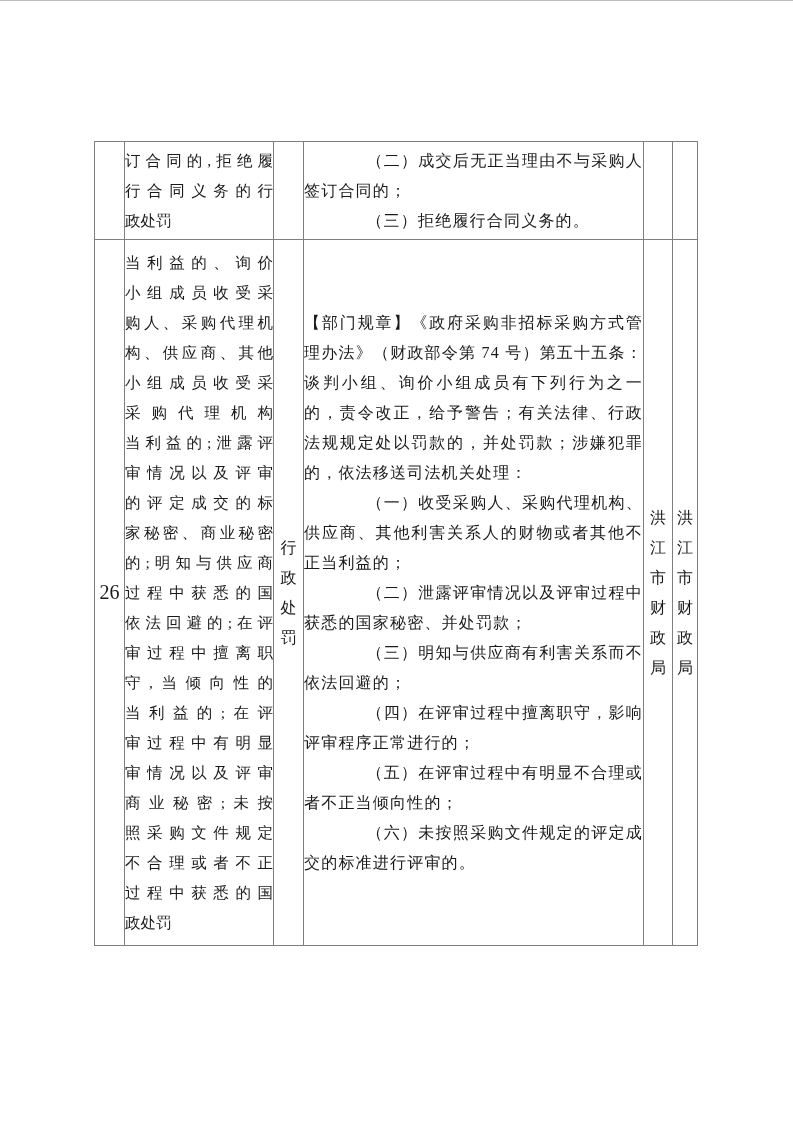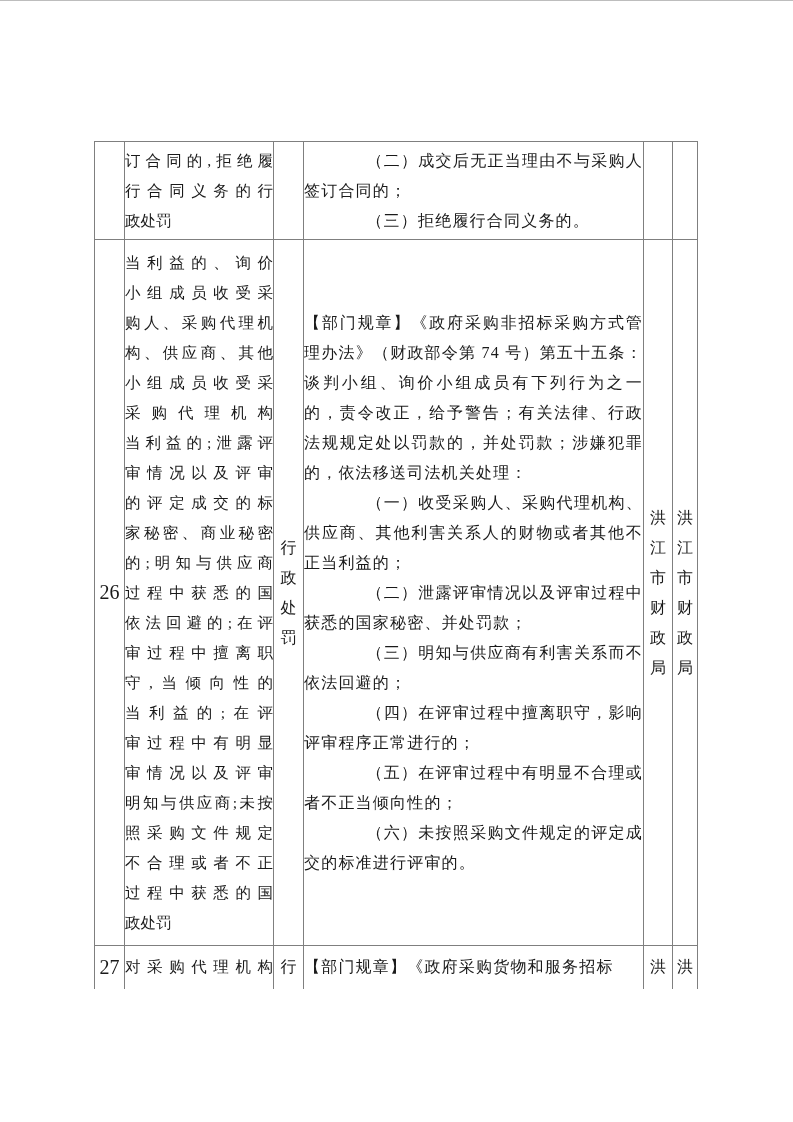--- a/index.html
+++ b/index.html
@@ -114,21 +114,21 @@
             <div class="tl">的评定成交的标</div>
             <div class="tl">家秘密、商业秘密</div>
             <div class="tl">的;明知与供应商</div>
             <div class="tl">过程中获悉的国</div>
             <div class="tl">依法回避的;在评</div>
             <div class="tl">审过程中擅离职</div>
             <div class="tl">守,当倾向性的</div>
             <div class="tl">当利益的;在评</div>
             <div class="tl">审过程中有明显</div>
             <div class="tl">审情况以及评审</div>
-            <div class="tl">明知与供应商;未按</div>
+            <div class="tl">商业秘密;未按</div>
             <div class="tl">照采购文件规定</div>
             <div class="tl">不合理或者不正</div>
             <div class="tl">过程中获悉的国</div>
             <div class="tl">政处罚</div>
           </td>
     <td class="c-pen">
             <div class="vtxt">行
 政
 处
 罚</div>
@@ -152,33 +152,15 @@
           </td>
     <td class="c-org">
             <div class="vtxt">洪
 江
 市
 财
 政
 局</div>
           </td>
   </tr>
-        <tr class="r2 cont">
-    <td class="c-num">27</td>
-    <td class="c-item">
-            <div class="tl">对采购代理机构</div>
-          </td>
-    <td class="c-pen">
-            <div class="vtxt">行</div>
-          </td>
-    <td class="c-basis">
-            <p>【部门规章】《政府采购货物和服务招标</p>
-          </td>
-    <td class="c-org">
-            <div class="vtxt">洪</div>
-          </td>
-    <td class="c-org">
-            <div class="vtxt">洪</div>
-          </td>
-  </tr>
       </tbody>
   </table>
 </div>
 
 </body></html>

